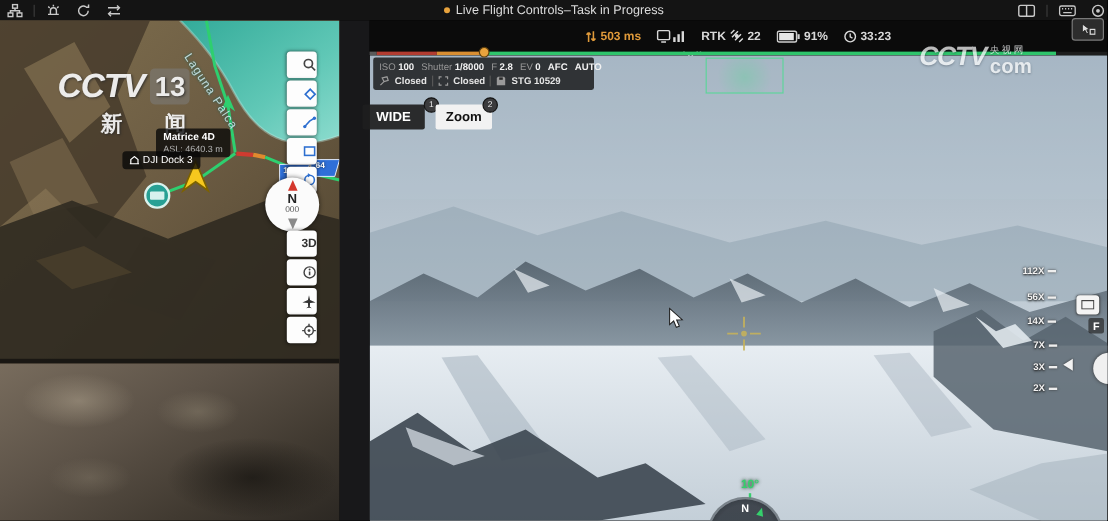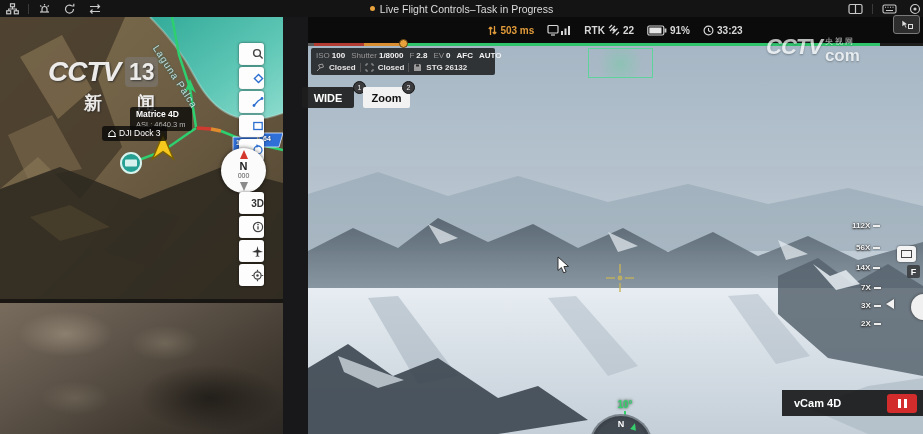--- a/index.html
+++ b/index.html
@@ -480,21 +480,21 @@
         <g fill="none" stroke="#9a9a9a" stroke-width="1">
           <path d="M1,3 V1 H3 M6,1 H8 V3 M8,6 V8 H6 M3,8 H1 V6"></path>
         </g>
       </svg>
     <span>Closed</span>
     <span class="vsep"></span>
     <svg width="9" height="9" viewBox="0 0 9 9">
         <path d="M2,1 H7 L8,2 V8 H1 V2 Z" fill="#9a9a9a"></path>
         <rect x="3" y="1.5" width="3" height="2" fill="#2a2a2a"></rect>
       </svg>
-    <span>STG 26132</span>
+    <span>STG 10529</span>
   </div>
 </div>
 
 <div class="lensbtn" style="left:302px;width:52px;background:rgba(30,30,30,.92);color:#fff;">
   <span>WIDE</span>
 </div>
 <div class="lensbadge" style="left:353px;">1</div>
 <div class="lensbtn" style="left:363px;width:47px;background:#f2f2f2;color:#111;">
   <span>Zoom</span>
 </div>
@@ -560,20 +560,13 @@
 
 <div id="wmcom" class="abs">
   <span class="cctv">CCTV</span>
   <span class="col">
     <div class="cn">央视网</div>
     <div class="com">com</div>
   </span>
 </div>
 
 <div id="vcam" class="abs">
-  <div class="r1">
-    <span>vCam 4D</span>
-    <span id="pausebtn">
-        <i></i>
-        <i></i>
-      </span>
-  </div>
 </div>
 
 </body></html>

